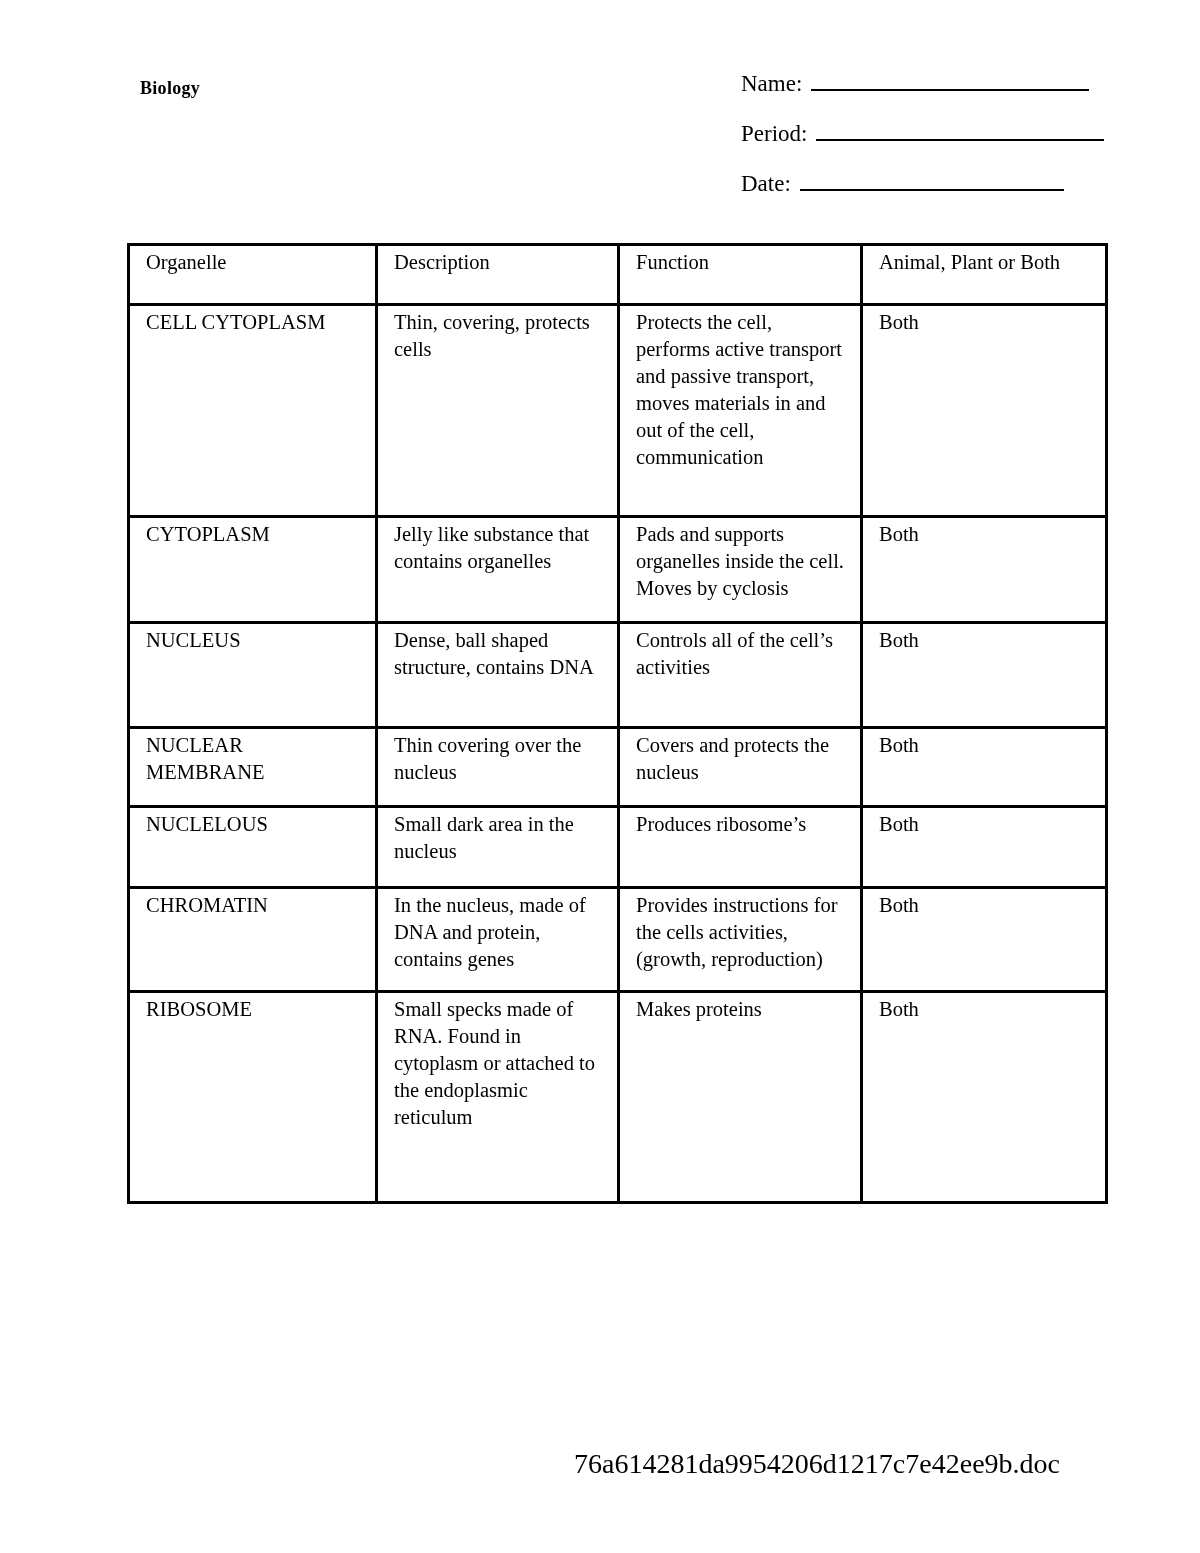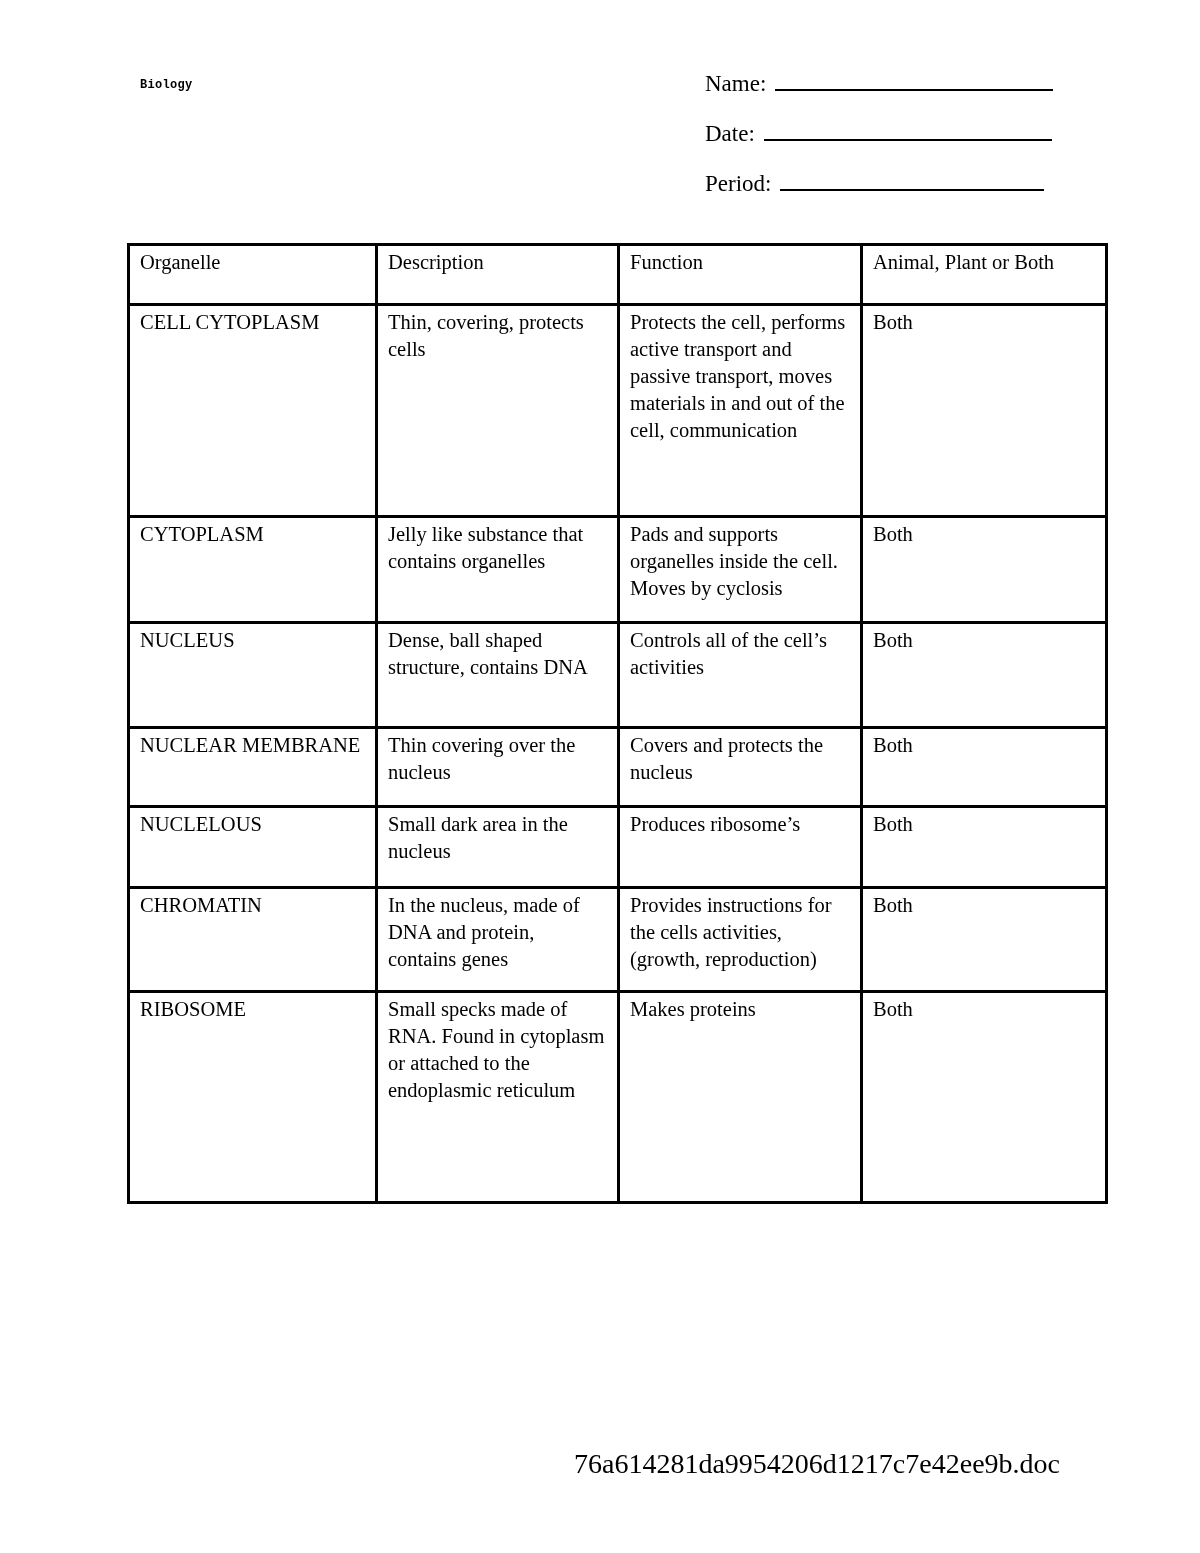--- a/index.html
+++ b/index.html
@@ -12,38 +12,37 @@
     color: #000000;
     font-family: "Liberation Serif", serif;
     overflow: hidden;
   }
 
   
   .course-label {
     position: absolute;
     left: 140px;
     top: 78px;
-    font-size: 12px;
+    font-size: 18px;
     font-weight: bold;
     letter-spacing: 0.3px;
-    font-family: Liberation Mono, monospace;
   }
 
   
   .id-fields {
     position: absolute;
     left: 705px;
     top: 70px;
   }
   .id-field {
     height: 50px;
     font-size: 23px;
     white-space: nowrap;
   }
-  .id-field .flabel { display: inline-block; }
+  .id-field .flabel { display: inline-block; margin-left: 36px; }
   .id-field .blank {
     display: inline-block;
     border-bottom: 2px solid #000;
     height: 21px;
     margin-left: 9px;
     vertical-align: baseline;
   }
   .id-field:nth-of-type(1) .blank { width: 278px; }
   .id-field:nth-of-type(2) .blank { width: 288px; }
   .id-field:nth-of-type(3) .blank { width: 264px; }
@@ -58,21 +57,21 @@
     table-layout: fixed;
   }
   .organelle-table th,
   .organelle-table td {
     border: 3px solid #000000;
     vertical-align: top;
     text-align: left;
     font-weight: normal;
     font-size: 20.5px;
     line-height: 27px;
-    padding: 3px 10px 3px 10px;
+    padding: 3px 10px 3px 16px;
   }
   tr.rh  { height: 60px;  }
   tr.r0  { height: 77px;  }
   tr.r1  { height: 212px; }
   tr.r2  { height: 106px; }
   tr.r3  { height: 105px; }
   tr.r4  { height: 79px;  }
   tr.r5  { height: 81px;  }
   tr.r6  { height: 104px; }
   tr.r7  { height: 105px; }
@@ -93,24 +92,24 @@
 
 <div class="page">
 
   <div class="course-label">Biology</div>
 
   <div class="id-fields">
     <div class="id-field">
       <span class="flabel">Name:</span><span class="blank"></span>
     </div>
     <div class="id-field">
-      <span class="flabel">Date:</span><span class="blank"></span>
+      <span class="flabel">Period:</span><span class="blank"></span>
     </div>
     <div class="id-field">
-      <span class="flabel">Period:</span><span class="blank"></span>
+      <span class="flabel">Date:</span><span class="blank"></span>
     </div>
   </div>
 
   <table class="organelle-table">
     <colgroup>
       <col style="width:248px">
       <col style="width:242px">
       <col style="width:243px">
       <col style="width:245px">
     </colgroup>

